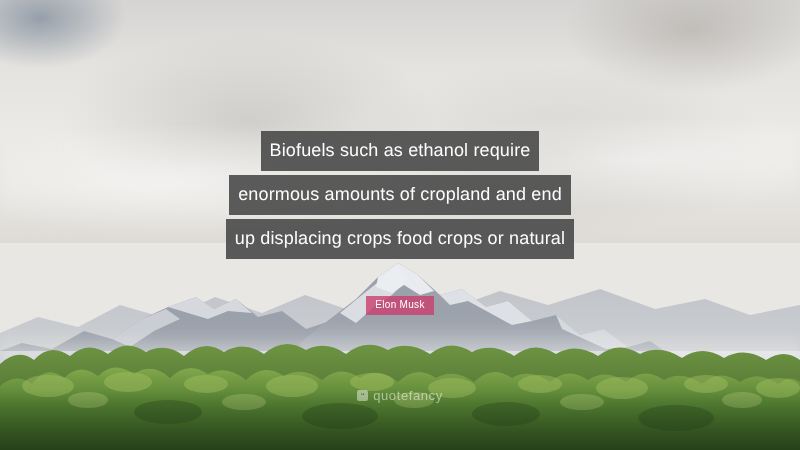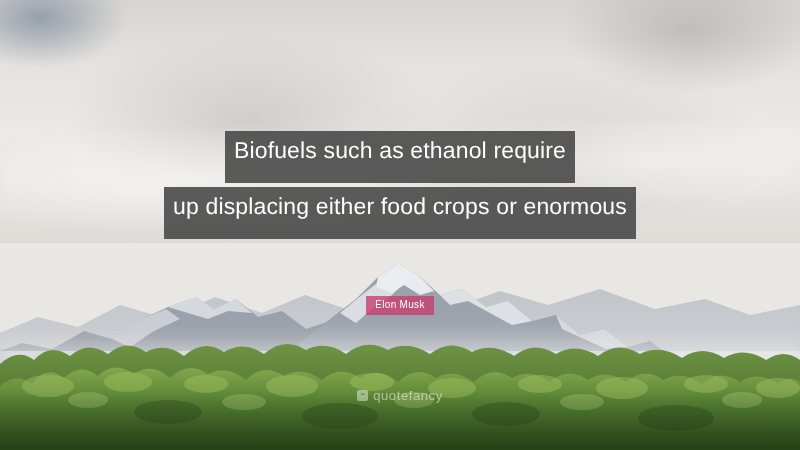--- a/index.html
+++ b/index.html
@@ -81,23 +81,23 @@
     top: 131px;
     display: flex;
     flex-direction: column;
     align-items: center;
     gap: 4px;
   }
   .quote-line {
     display: inline-block;
     background: rgba(69,69,69,0.88);
     color: #fdfdfd;
-    font-size: 23px;
+    font-size: 18px;
     line-height: 30px;
-    padding: 4px 9px 18px 9px;
+    padding: 4px 9px 6px 9px;
     letter-spacing: 0.15px;
     white-space: nowrap;
     font-weight: 400;
     text-rendering: geometricPrecision;
   }
 
   
   .author-wrap {
     position: absolute;
     left: 0; right: 0;
@@ -260,21 +260,22 @@
         <ellipse cx="340" cy="96" rx="38" ry="13"></ellipse>
         <ellipse cx="506" cy="94" rx="34" ry="12"></ellipse>
         <ellipse cx="676" cy="98" rx="38" ry="13"></ellipse>
       </g>
     </svg>
   </div>
   <div class="forest-shade"></div>
 
   <div class="quote">
     <span class="quote-line">Biofuels such as ethanol require</span>
-    <span class="quote-line">up displacing either food crops or enormous</span>
+    <span class="quote-line">enormous amounts of cropland and end</span>
+    <span class="quote-line">up displacing crops food crops or natural</span>
   </div>
 
   <div class="author-wrap">
     <span class="author">Elon Musk</span>
   </div>
 
   <div class="watermark-wrap">
     <span class="wm-logo">“</span>
     <span class="wm-text">quotefancy</span>
   </div>

